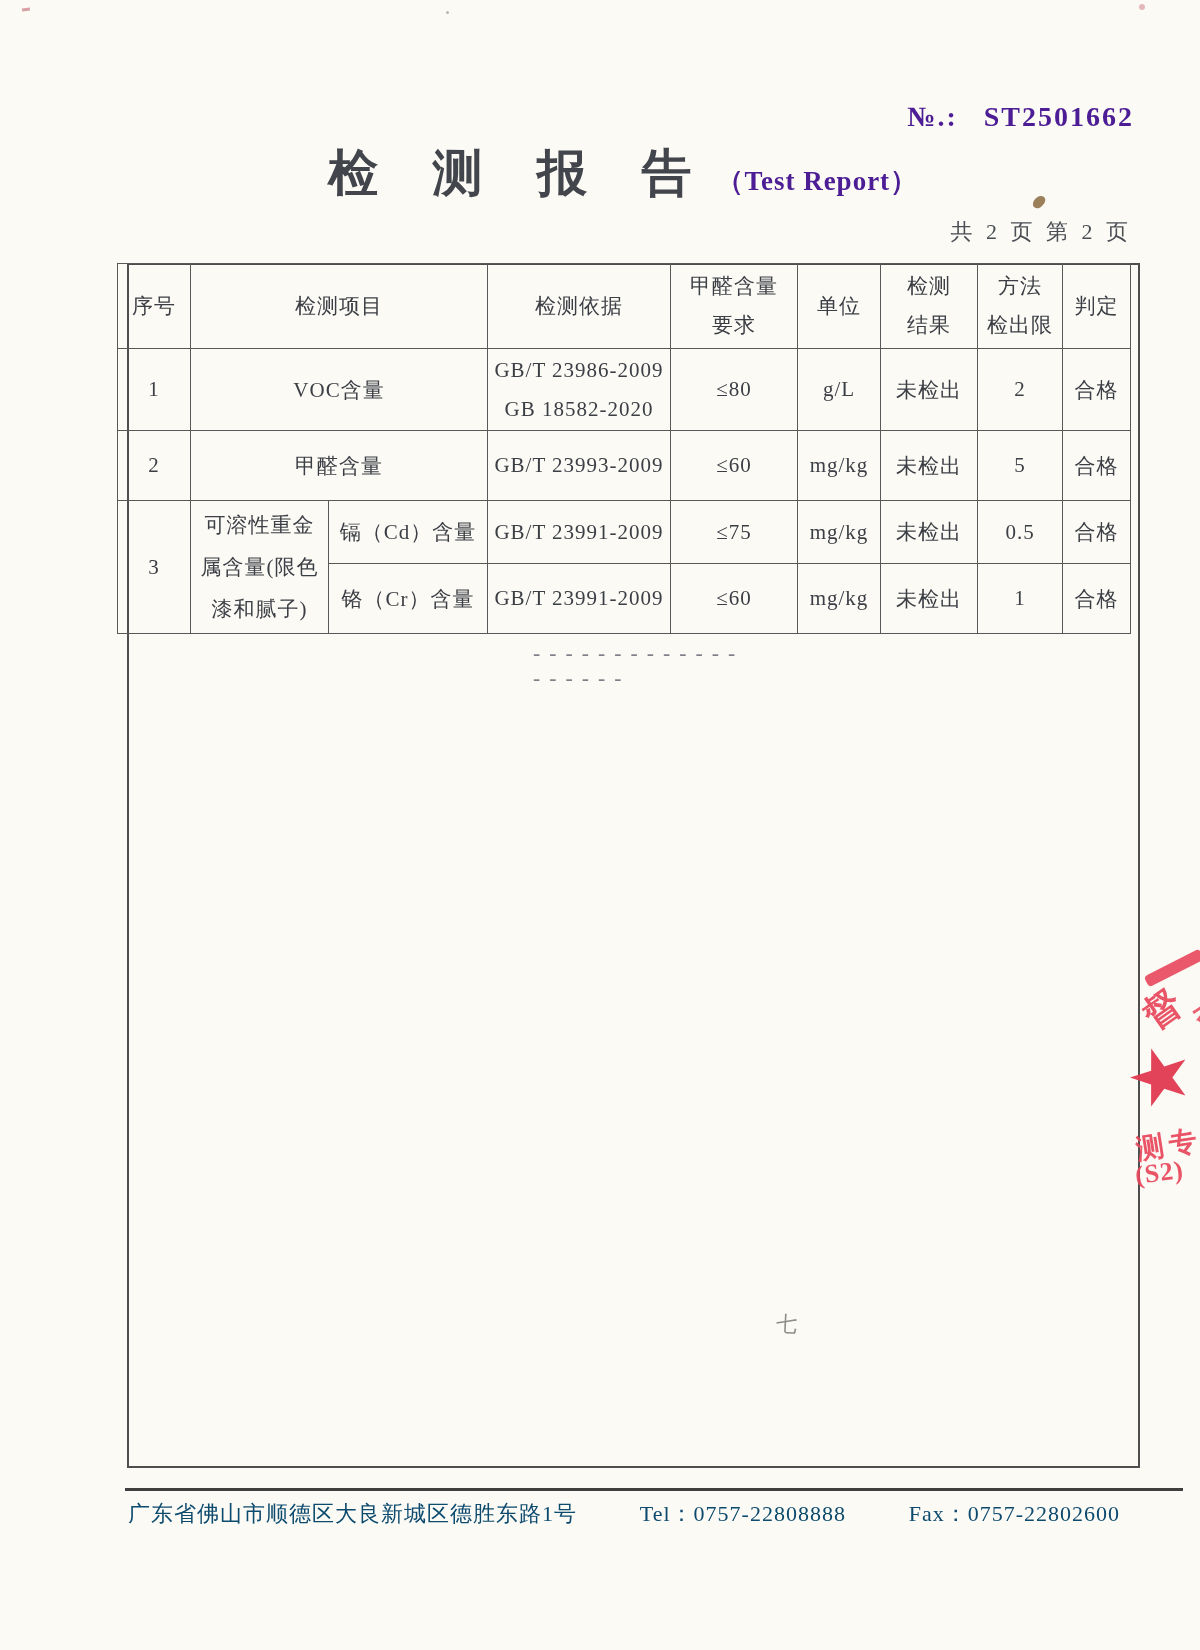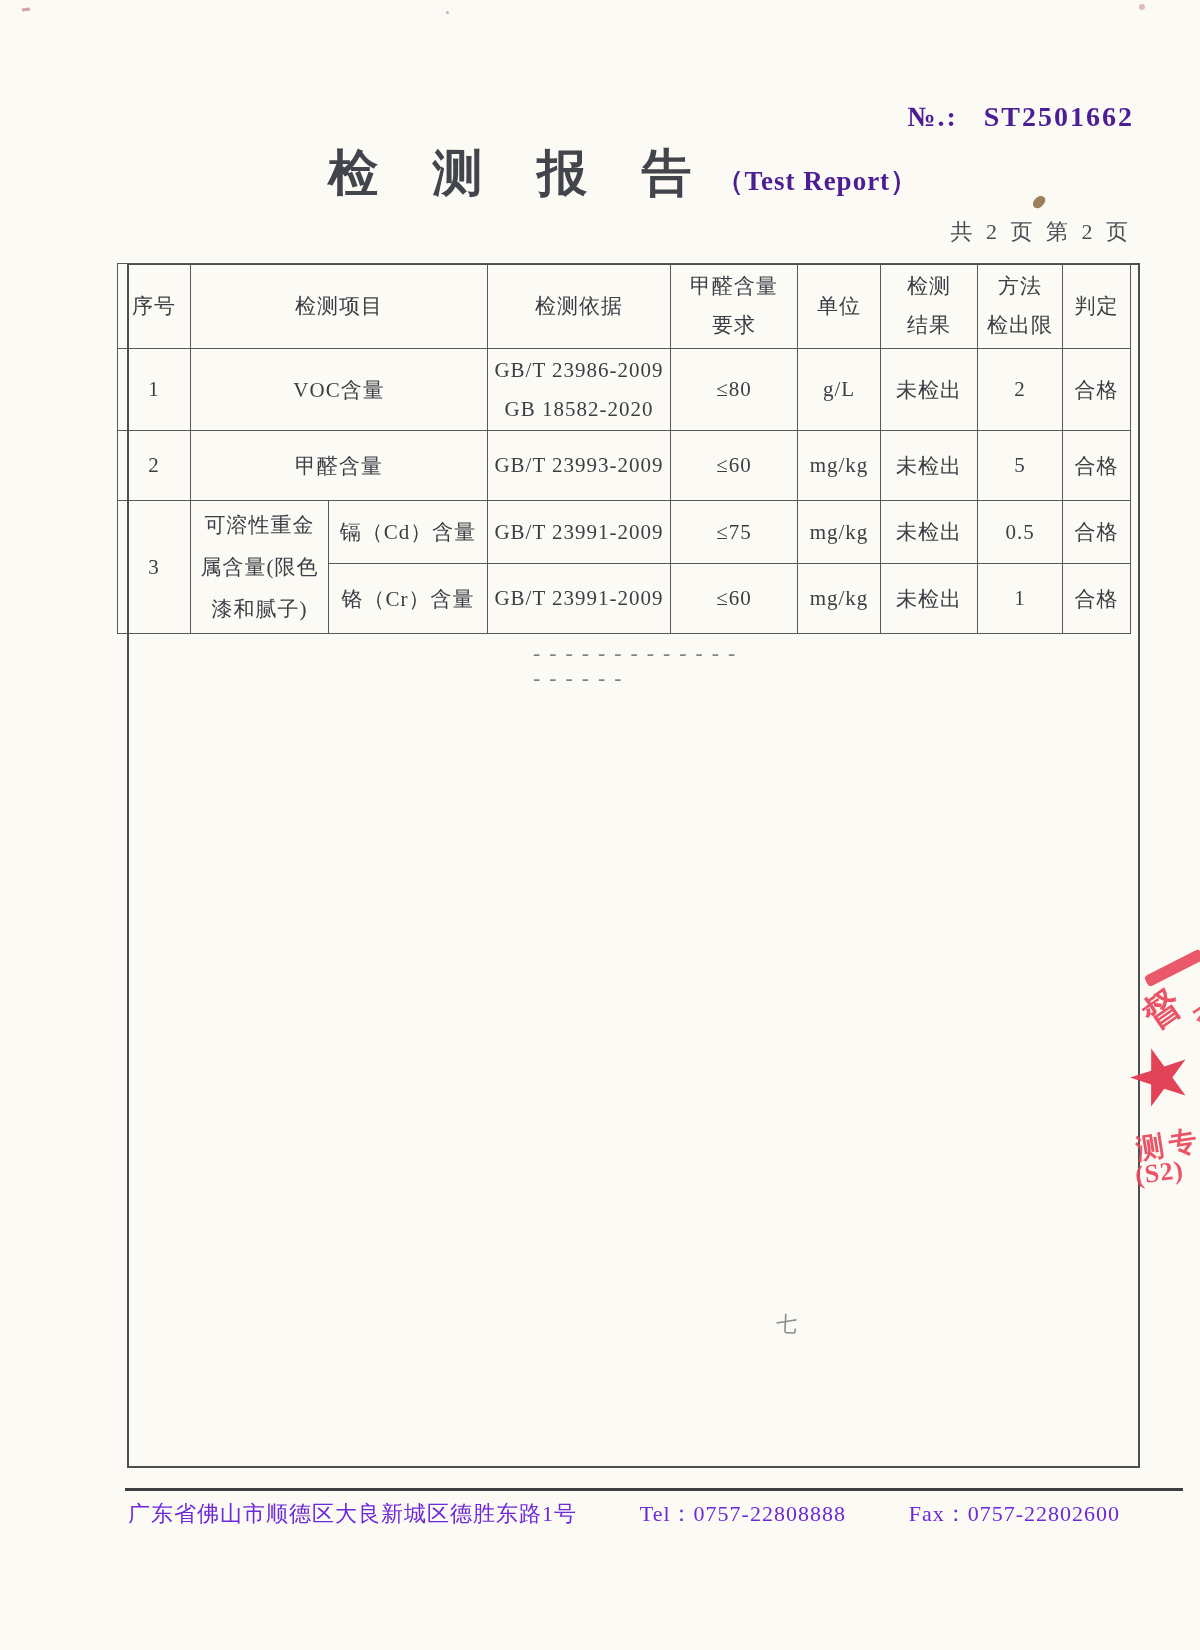--- a/index.html
+++ b/index.html
@@ -85,21 +85,21 @@
     transform:rotate(-7deg);opacity:.92;letter-spacing:1px;
   }
 
   
   .footer-rule{
     left:125px;top:1488px;width:1058px;height:3px;background:#3f3f3f;
   }
   .footer-text{
     left:128px;top:1499px;width:992px;
     display:flex;justify-content:space-between;
-    font-size:22px;color:#6d28d9;letter-spacing:1px;
+    font-size:22px;color:#0c4a6e;letter-spacing:1px;
   }
 
   
   .speck{
     left:1034px;top:195px;width:10px;height:14px;background:#8a6a3f;
     border-radius:60% 40% 55% 45%;transform:rotate(35deg);opacity:.85;
   }
   .pencil-mark{
     left:776px;top:1310px;font-size:21px;color:#8d8d88;
     transform:rotate(3deg);

